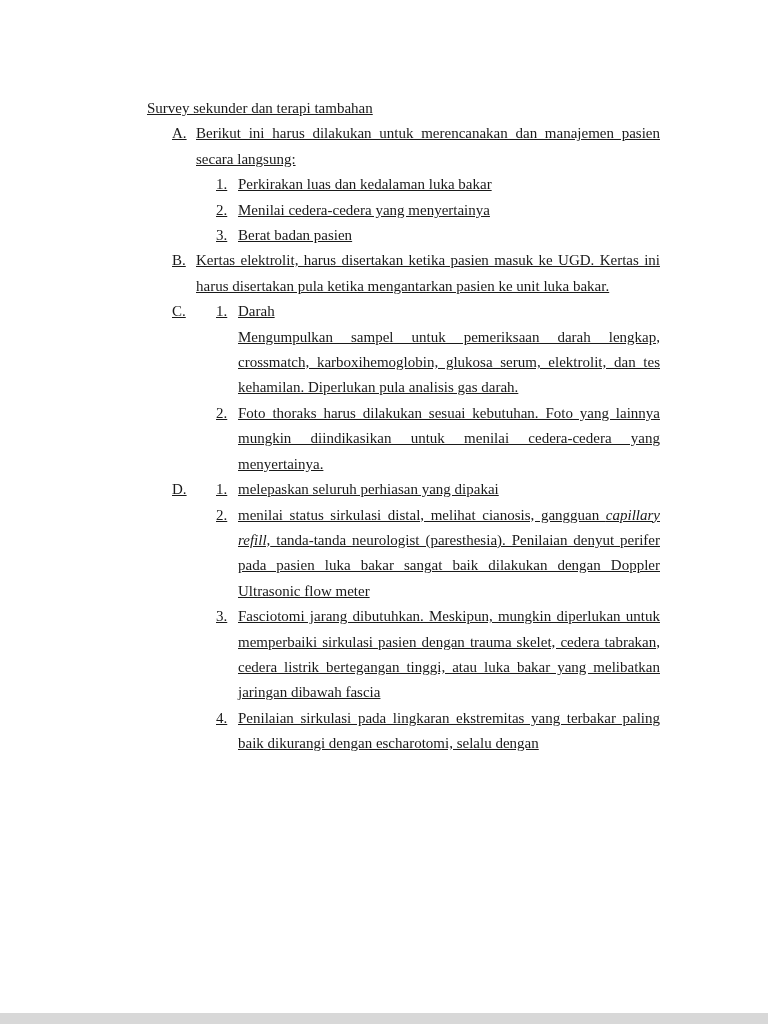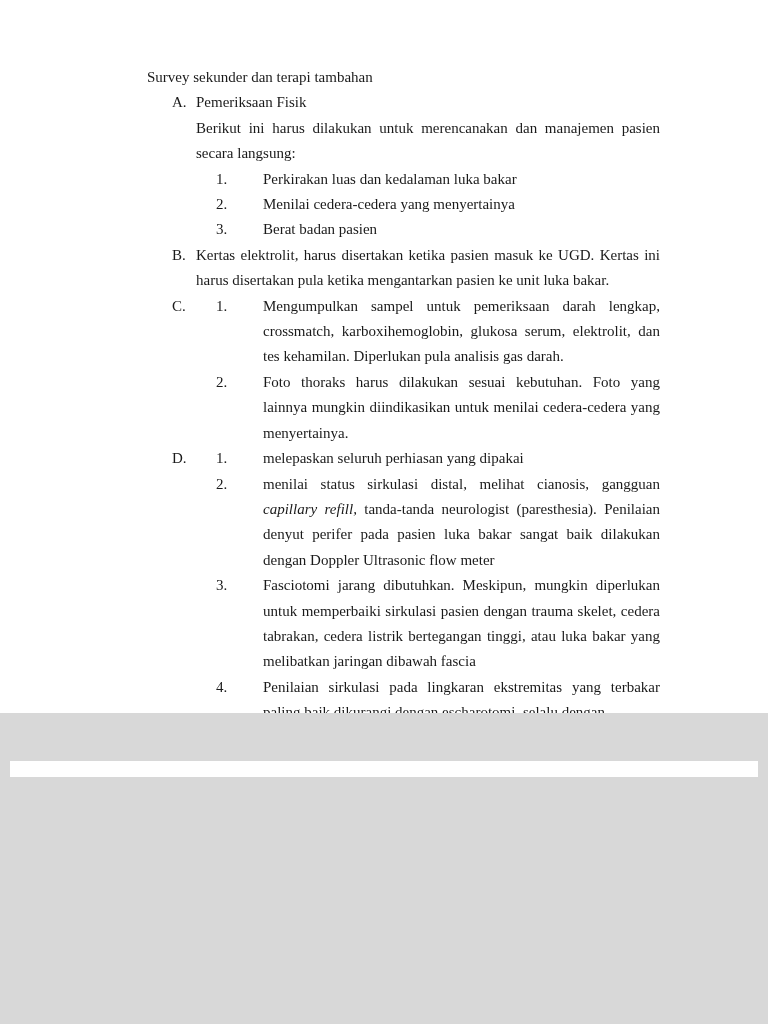--- a/index.html
+++ b/index.html
@@ -8,25 +8,26 @@
     height: 1024px;
     background: #d8d8d8;
     font-family: "Liberation Serif", "DejaVu Serif", serif;
     color: #1a1a1a;
     -webkit-font-smoothing: antialiased;
   }
   .viewer { width: 768px; height: 1024px; overflow: hidden; }
 
   .page {
     width: 768px;
-    height: 713px;
+    height: 1013px;
     background: #ffffff;
     box-sizing: border-box;
-    padding: 65px 108px 0 147px;
+    padding: 96px 108px 0 147px;
     overflow: hidden;
+    text-decoration: underline;
   }
 
   .doc {
     font-size: 15px;
     line-height: 25.4px;
     width: 513px;
   }
 
   .doc-title { text-align: left; }
 
@@ -34,21 +35,21 @@
   .sec-label { width: 24px; flex: 0 0 24px; }
   .sec-content { flex: 1 1 auto; min-width: 0; }
 
   .para {
     text-align: justify;
     text-align-last: left;
   }
 
   .item { display: flex; margin-left: 20px; }
   .item-num { width: 22px; flex: 0 0 22px; }
-  .item-content { flex: 1 1 auto; min-width: 0; margin-left: 25px; }
+  .item-content { flex: 1 1 auto; min-width: 0; }
 
   .italic { font-style: italic; }
 
   .page-gap {
     width: 768px;
     height: 48px;
     background: #d8d8d8;
   }
   .next-page {
     position: relative;
@@ -70,21 +71,20 @@
 
 <div class="viewer">
   <div class="page">
     <div class="doc">
 
       <div class="doc-title">Survey sekunder dan terapi tambahan</div>
 
       <div class="section">
         <div class="sec-label">A.</div>
         <div class="sec-content">
-          <div>Pemeriksaan Fisik</div>
           <div class="para">Berikut ini harus dilakukan untuk merencanakan dan manajemen pasien secara langsung:</div>
           <div class="item">
             <div class="item-num">1.</div>
             <div class="item-content">Perkirakan luas dan kedalaman luka bakar</div>
           </div>
           <div class="item">
             <div class="item-num">2.</div>
             <div class="item-content">Menilai cedera-cedera yang menyertainya</div>
           </div>
           <div class="item">
@@ -100,20 +100,21 @@
           <div class="para">Kertas elektrolit, harus disertakan ketika pasien masuk ke UGD. Kertas ini harus disertakan pula ketika mengantarkan pasien ke unit luka bakar.</div>
         </div>
       </div>
 
       <div class="section">
         <div class="sec-label">C.</div>
         <div class="sec-content">
           <div class="item">
             <div class="item-num">1.</div>
             <div class="item-content">
+              <div>Darah</div>
               <div class="para">Mengumpulkan sampel untuk pemeriksaan darah lengkap, crossmatch, karboxihemoglobin, glukosa serum, elektrolit, dan tes kehamilan. Diperlukan pula analisis gas darah.</div>
             </div>
           </div>
           <div class="item">
             <div class="item-num">2.</div>
             <div class="item-content">
               <div class="para">Foto thoraks harus dilakukan sesuai kebutuhan. Foto yang lainnya mungkin diindikasikan untuk menilai cedera-cedera yang menyertainya.</div>
             </div>
           </div>
         </div>

